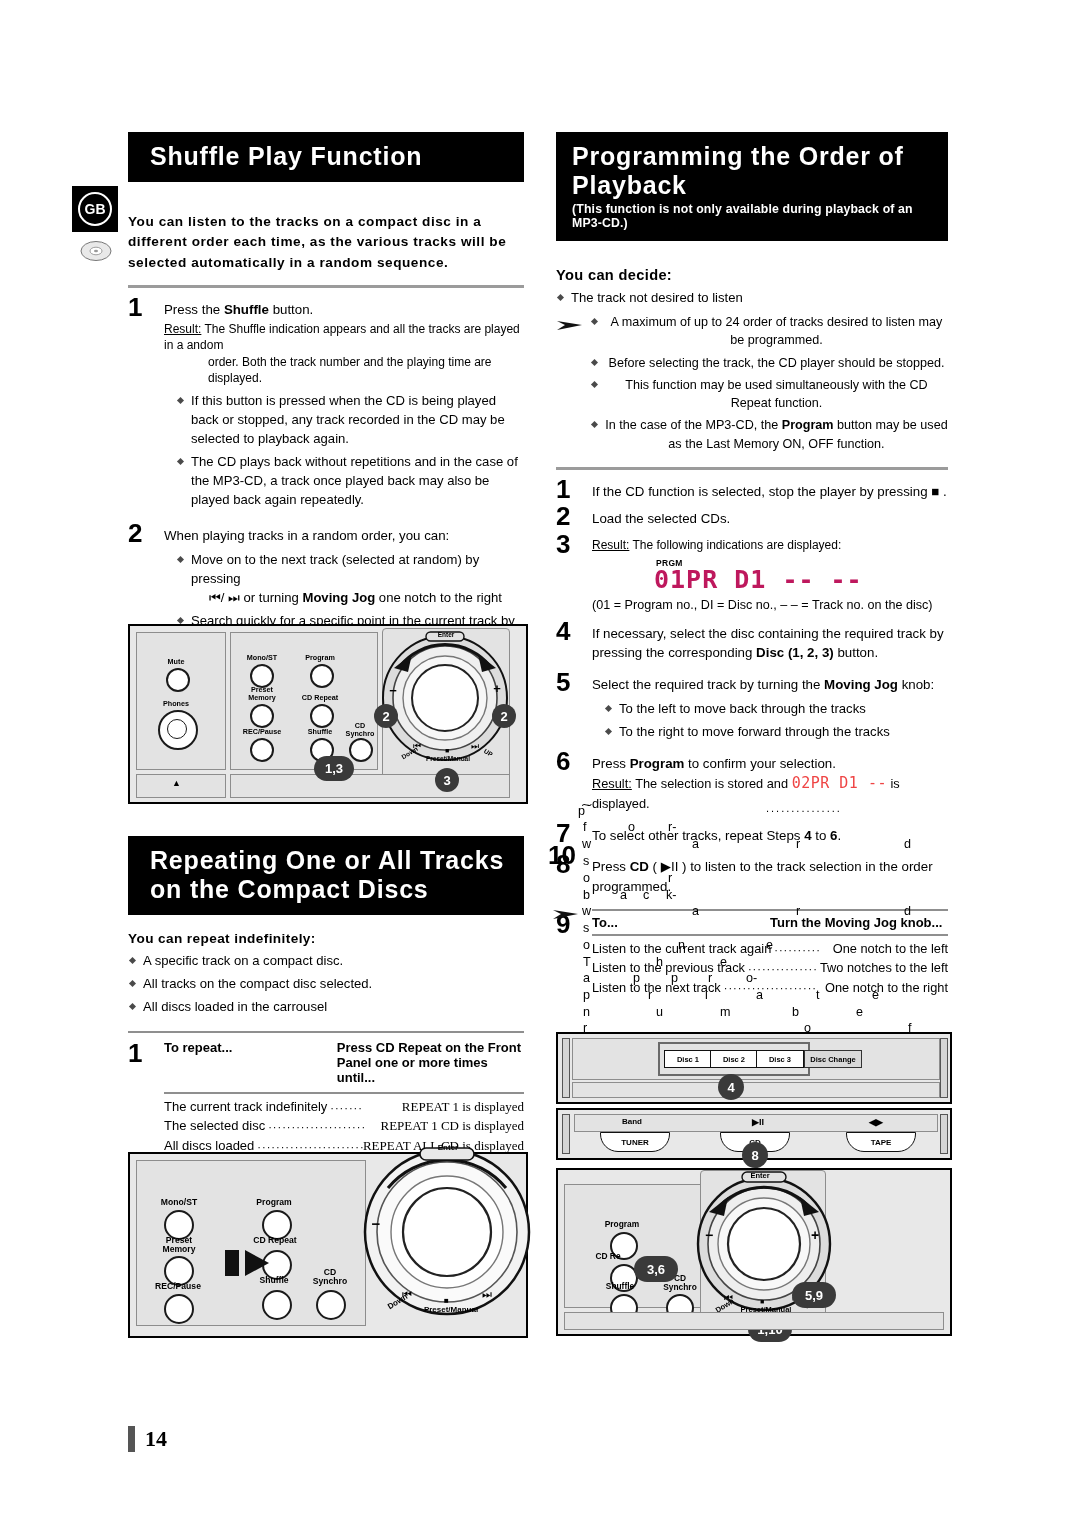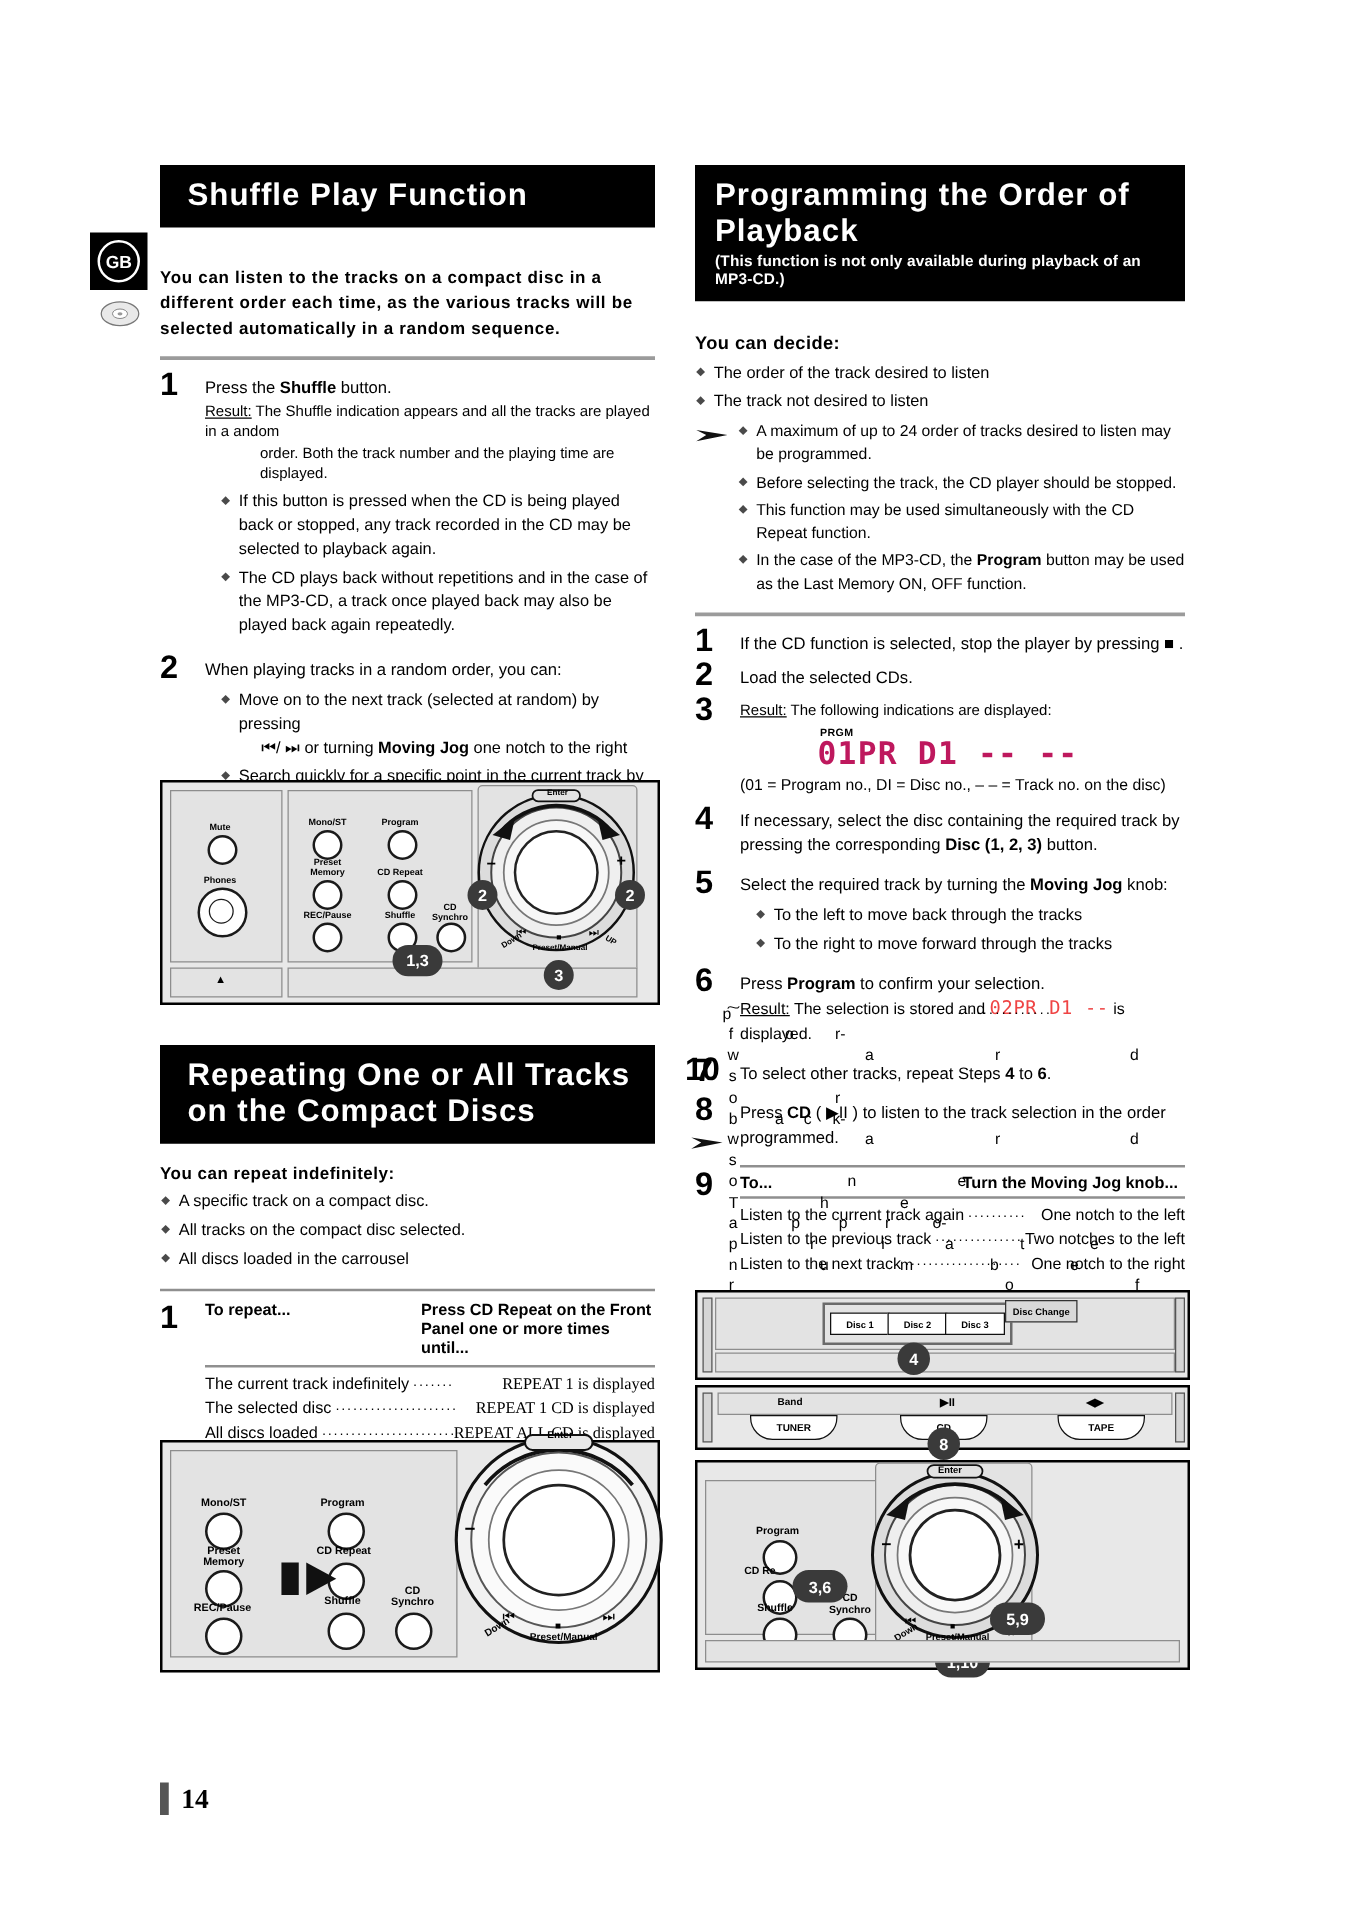--- a/index.html
+++ b/index.html
@@ -371,29 +371,28 @@
 
   <div class="col-right">
     <div class="sec-head right">
       <span>Programming the Order of Playback</span>
       <span class="sec-head-sub">(This function is not only available during playback of an MP3-CD.)</span>
     </div>
 
     <div class="intro-r">You can decide:</div>
 
     <ul class="dia">
-      <li>The order of the track desired to listen</li>
       <li>The track not desired to listen</li>
     </ul>
 
     <div style="position:relative;margin-top:5px;">
       <svg class="arrow-gl" style="top:3px;" viewBox="0 0 28 18">
         <path d="M1 5 L26 9 L1 14 L9 9 Z" fill="#111"></path>
       </svg>
-      <ul class="dia sm" style="margin-left:34px;margin-top:0;">
+      <ul class="dia sm" style="margin-left:34px;margin-top:0;text-align:center;">
         <li>A maximum of up to 24 order of tracks desired to listen may be programmed.</li>
         <li>Before selecting the track, the CD player should be stopped.</li>
         <li>This function may be used simultaneously with the CD Repeat function.</li>
         <li><span>In the case of the MP3-CD, the </span><b>Program</b><span> button may be used as the Last Memory ON, OFF function.</span></li>
       </ul>
     </div>
 
     <div class="rule" style="margin-top:14px;"></div>
 
     <div class="step">
@@ -531,21 +530,21 @@
     </div>
 
   <div class="panel" style="left:556px;top:1032px;width:392px;height:68px;">
     <div style="position:absolute;left:4px;top:4px;width:6px;height:58px;background:#d5d5d5;border:1px solid #555;"></div>
     <div style="position:absolute;left:382px;top:4px;width:6px;height:58px;background:#d5d5d5;border:1px solid #555;"></div>
     <div class="panel-inner" style="left:14px;top:4px;width:366px;height:40px;"></div>
     <div style="position:absolute;left:100px;top:8px;width:148px;height:30px;border:2px solid #6a6a6a;"></div>
     <div style="position:absolute;left:106px;top:16px;width:46px;height:16px;border:1px solid #111;background:#fff;font-size:7.5px;font-weight:bold;display:flex;align-items:center;justify-content:center;">Disc 1</div>
     <div style="position:absolute;left:152px;top:16px;width:46px;height:16px;border:1px solid #111;background:#fff;font-size:7.5px;font-weight:bold;display:flex;align-items:center;justify-content:center;">Disc 2</div>
     <div style="position:absolute;left:198px;top:16px;width:46px;height:16px;border:1px solid #111;background:#fff;font-size:7.5px;font-weight:bold;display:flex;align-items:center;justify-content:center;">Disc 3</div>
-    <div style="position:absolute;left:246px;top:6px;width:56px;height:16px;border:1px solid #333;background:#d9d9d9;font-size:7.5px;font-weight:bold;display:flex;align-items:center;justify-content:center;">Disc Change</div>
+    <div style="position:absolute;left:246px;top:16px;width:56px;height:16px;border:1px solid #333;background:#d9d9d9;font-size:7.5px;font-weight:bold;display:flex;align-items:center;justify-content:center;">Disc Change</div>
     <div class="panel-inner" style="left:14px;top:48px;width:366px;height:14px;"></div>
     <div class="callout" style="left:160px;top:40px;width:26px;height:26px;">4</div>
   </div>
 
   <div class="panel" style="left:556px;top:1108px;width:392px;height:48px;">
     <div style="position:absolute;left:4px;top:4px;width:6px;height:38px;background:#d5d5d5;border:1px solid #555;"></div>
     <div style="position:absolute;left:382px;top:4px;width:6px;height:38px;background:#d5d5d5;border:1px solid #555;"></div>
     <div class="panel-inner" style="left:16px;top:4px;width:362px;height:16px;"></div>
     <div class="lbl" style="left:52px;top:8px;width:44px;font-size:8px;">Band</div>
     <div class="lbl" style="left:178px;top:8px;width:44px;font-size:9px;">▶II</div>

